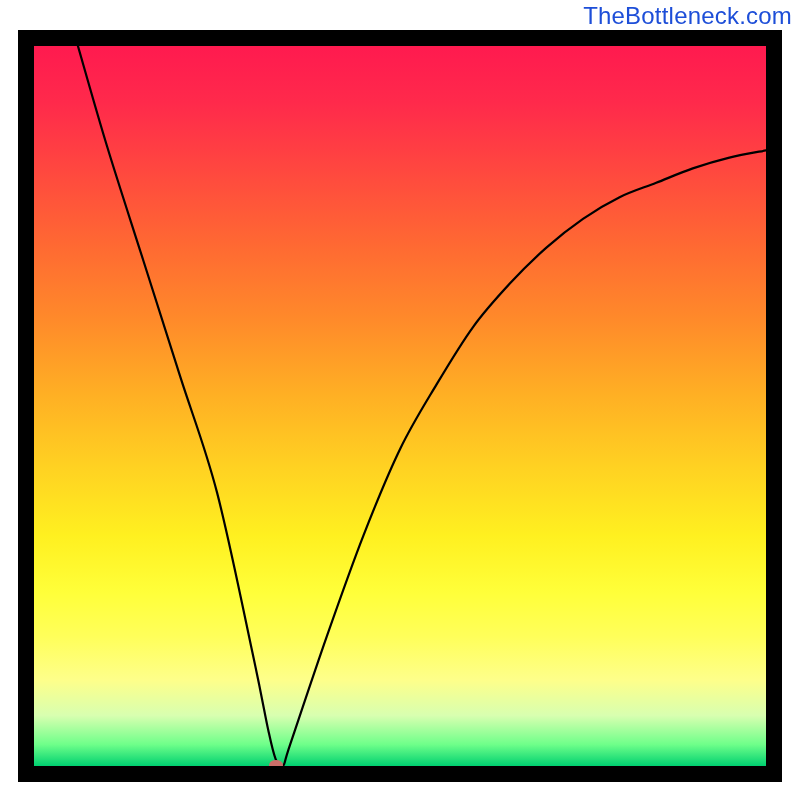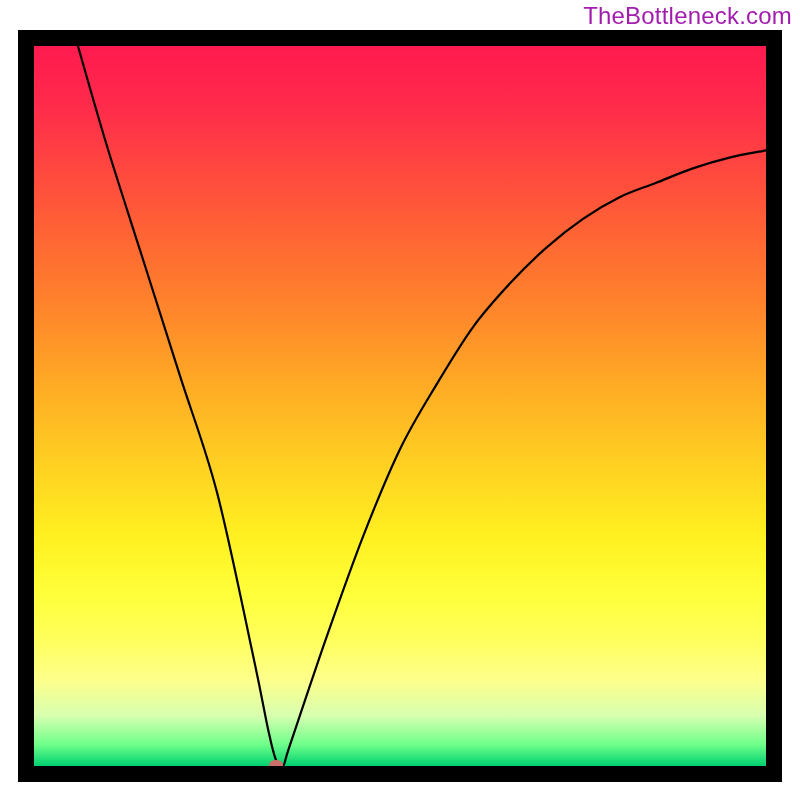--- a/index.html
+++ b/index.html
@@ -15,21 +15,21 @@
     position: relative;
     width: 800px;
     height: 800px;
   }
   .watermark {
     position: absolute;
     top: 2px;
     right: 8px;
     font-size: 24px;
     font-weight: 500;
-    color: #a21caf;
+    color: #1d4ed8;
     letter-spacing: 0.2px;
   }
   .plot-frame {
     position: absolute;
     left: 18px;
     top: 30px;
     width: 764px;
     height: 752px;
     box-sizing: border-box;
     border: 16px solid #000;

